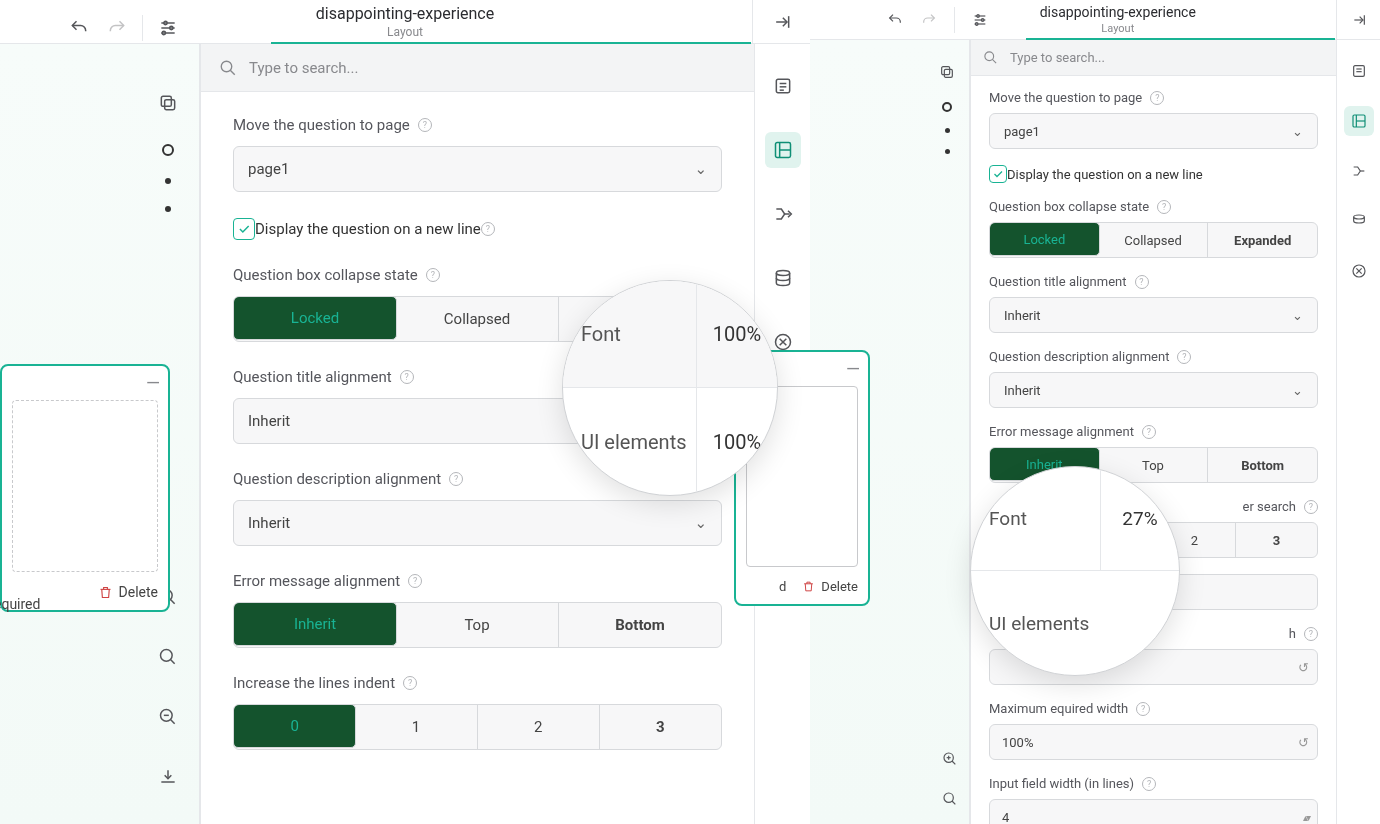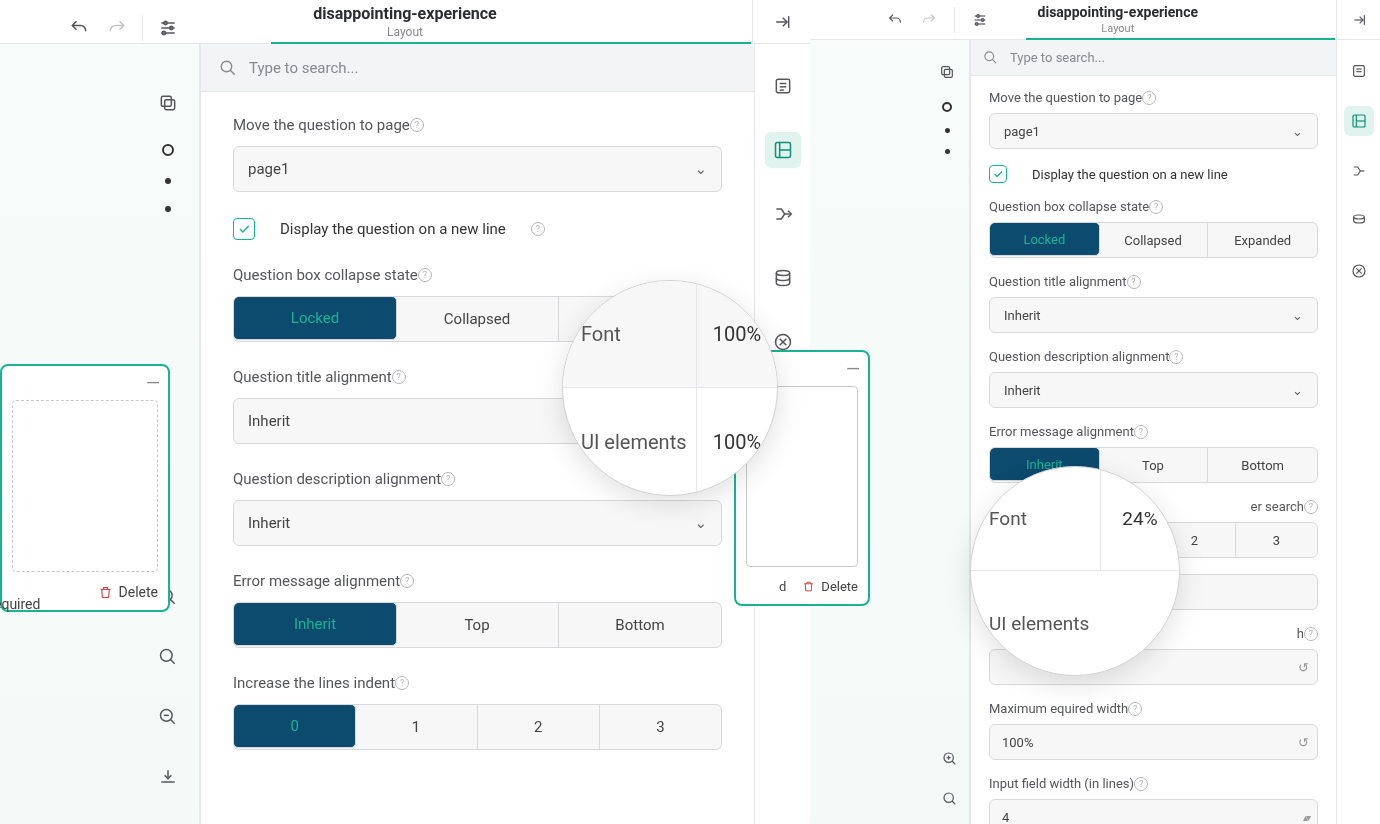--- a/index.html
+++ b/index.html
@@ -17,21 +17,21 @@
   *{box-sizing:border-box;}
   html,body{margin:0;padding:0;width:1380px;height:824px;overflow:hidden;font-family:-apple-system,BlinkMacSystemFont,"Segoe UI",Roboto,sans-serif;color:var(--text);background:#fff;}
 
   
   .app-large{position:absolute;top:0;left:0;width:810px;height:824px;}
   .app-large .topbar{position:relative;height:44px;display:flex;align-items:center;border-bottom:1px solid var(--border-light);background:var(--panel-bg);}
   .app-large .topbar .right-toolbar{position:absolute;right:0;top:0;height:44px;width:58px;display:flex;align-items:center;justify-content:center;border-left:1px solid var(--border-light);}
   .tb-btn{width:38px;height:38px;display:flex;align-items:center;justify-content:center;color:#55565a;border-radius:6px;}
   .tb-sep{width:1px;height:26px;background:var(--border-light);margin:0 6px;}
   .app-large .title-wrap{position:absolute;left:50%;transform:translateX(-50%);text-align:center;}
-  .title-main{font-size:16px;font-weight:700;color:#2b2c30;}
+  .title-main{font-size:16px;font-weight:400;color:#2b2c30;}
   .title-sub{font-size:12px;color:var(--text-muted);margin-top:2px;}
   .app-large .left-toolbar{position:absolute;left:60px;top:9px;display:flex;align-items:center;}
   .app-large .body{position:absolute;top:44px;bottom:0;left:0;right:0;display:flex;}
 
   
   .gutter-left{width:200px;min-width:200px;background:linear-gradient(180deg,#f7fcfa 0%, #f3faf7 100%);position:relative;border-right:1px solid var(--border-light);}
   .gutter-icons{position:absolute;right:12px;top:40px;display:flex;flex-direction:column;align-items:center;gap:22px;}
   .gutter-bottom{position:absolute;right:12px;bottom:28px;display:flex;flex-direction:column;align-items:center;gap:22px;}
   .dot-open{width:12px;height:12px;border:2px solid #333;border-radius:50%;}
   .dot-fill{width:6px;height:6px;background:#333;border-radius:50%;}
@@ -42,30 +42,30 @@
   .preview-textarea{flex:1;border:1px dashed #c8c9cc;border-radius:4px;margin-top:24px;}
   .preview-actions{display:flex;justify-content:flex-end;gap:16px;padding-top:12px;font-size:14px;}
   .preview-actions .act{display:flex;align-items:center;gap:6px;color:#444;}
   .req-tag{position:absolute;left:-8px;bottom:-2px;font-size:14px;color:#333;}
 
   
   .panel{flex:1;background:var(--panel-bg);border-left:1px solid var(--border-light);display:flex;flex-direction:column;min-width:0;}
   .panel .search{height:48px;background:var(--bg);border-bottom:1px solid var(--border-light);display:flex;align-items:center;padding:0 18px;gap:12px;color:var(--text-muted);font-size:15px;}
   .panel .content{padding:24px 32px;overflow:auto;}
   .field{margin-bottom:26px;}
-  .field-label{display:flex;align-items:center;gap:0;font-size:15px;color:#55565c;margin-bottom:12px;}
+  .field-label{display:flex;align-items:center;gap:8px;font-size:15px;color:#55565c;margin-bottom:12px;}
   .help-icon{width:14px;height:14px;border:1.2px solid #b4b6ba;border-radius:50%;display:inline-flex;align-items:center;justify-content:center;font-size:9px;color:#b4b6ba;}
   .select{height:46px;border:1px solid var(--border);border-radius:6px;background:var(--hover);display:flex;align-items:center;padding:0 14px;font-size:15px;color:#444;position:relative;}
   .select .chev{position:absolute;right:14px;color:#666;}
-  .checkbox-row{display:flex;align-items:center;gap:25px;font-size:15px;color:#333;}
+  .checkbox-row{display:flex;align-items:center;gap:0;font-size:15px;color:#333;}
   .cbx{width:22px;height:22px;border:1px solid var(--green);border-radius:4px;display:flex;align-items:center;justify-content:center;color:var(--green);}
   .btn-group{display:flex;border:1px solid var(--border);border-radius:6px;overflow:hidden;background:var(--hover);}
   .btn-group .seg{flex:1;height:44px;display:flex;align-items:center;justify-content:center;font-size:15px;color:#444;border-right:1px solid var(--border);}
-  .btn-group .seg:last-child{border-right:none;}
-  .btn-group .seg.active{background:#0c4a6e;color:var(--green);border:1px solid var(--border);border-radius:5px;margin:-1px;text-align:center;}
+  .btn-group .seg:last-child{border-right:none;font-weight:bold;}
+  .btn-group .seg.active{background:#14532d;color:var(--green);border:1px solid var(--border);border-radius:5px;margin:-1px;text-align:center;}
 
   
   .rail{width:56px;min-width:56px;border-left:1px solid var(--border-light);display:flex;flex-direction:column;align-items:center;padding-top:24px;gap:28px;background:var(--panel-bg);}
   .rail .ricon{width:36px;height:36px;display:flex;align-items:center;justify-content:center;border-radius:6px;color:#55565a;}
   .rail .ricon.active{background:#e0f3ee;color:var(--green-dark);}
 
   
   .app-small{position:absolute;top:0;left:810px;width:570px;height:824px;}
   .app-small .topbar{height:40px;display:flex;align-items:center;border-bottom:1px solid var(--border-light);position:relative;}
   .app-small .topbar .title-wrap{font-size:13px;}
@@ -594,18 +594,18 @@
   </div>
   <div class="row">
     <div class="lbl">UI elements</div>
     <div class="val">100%</div>
   </div>
 </div>
 
 <div class="lens small">
   <div class="row">
     <div class="lbl">Font</div>
-    <div class="val">24%</div>
+    <div class="val">27%</div>
   </div>
   <div class="row">
     <div class="lbl">UI elements</div>
   </div>
 </div>
 
 </body></html>

